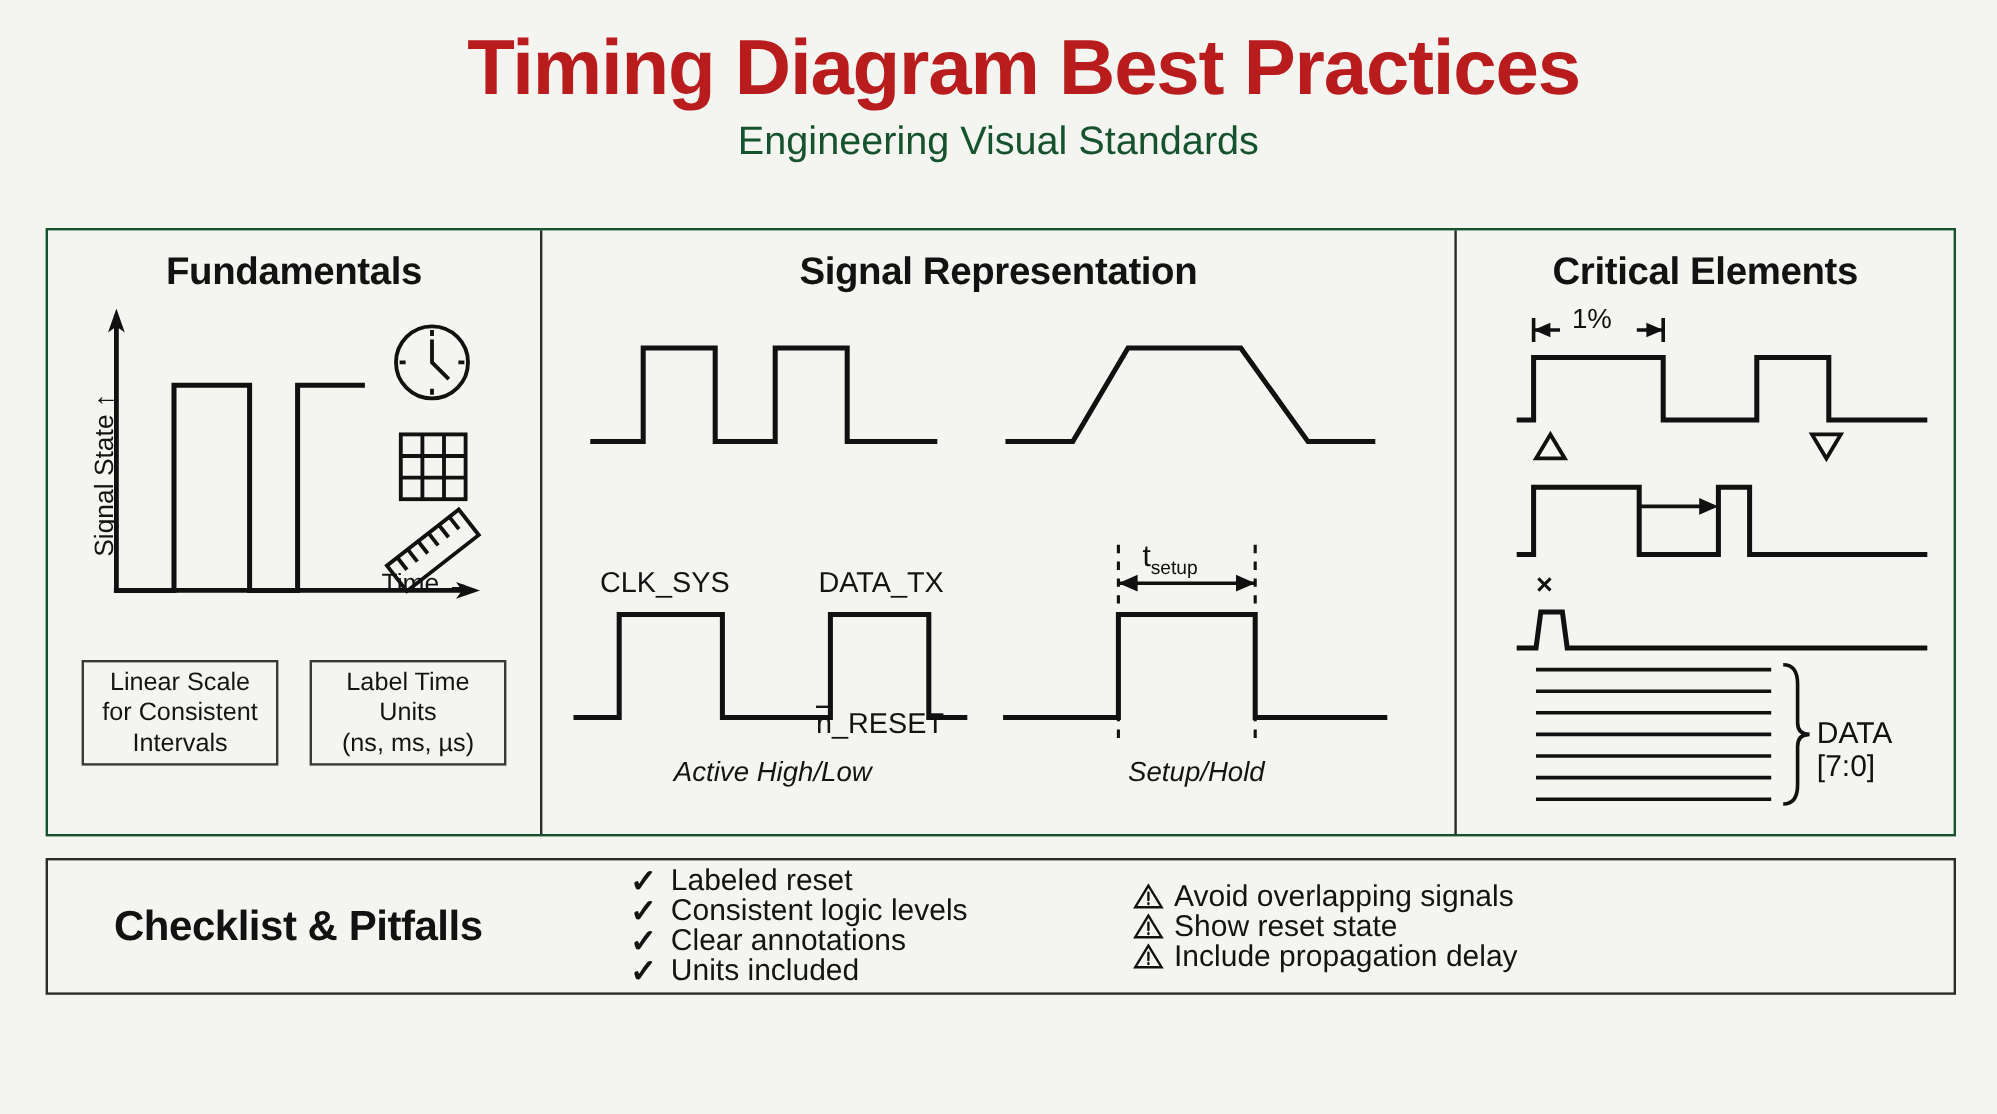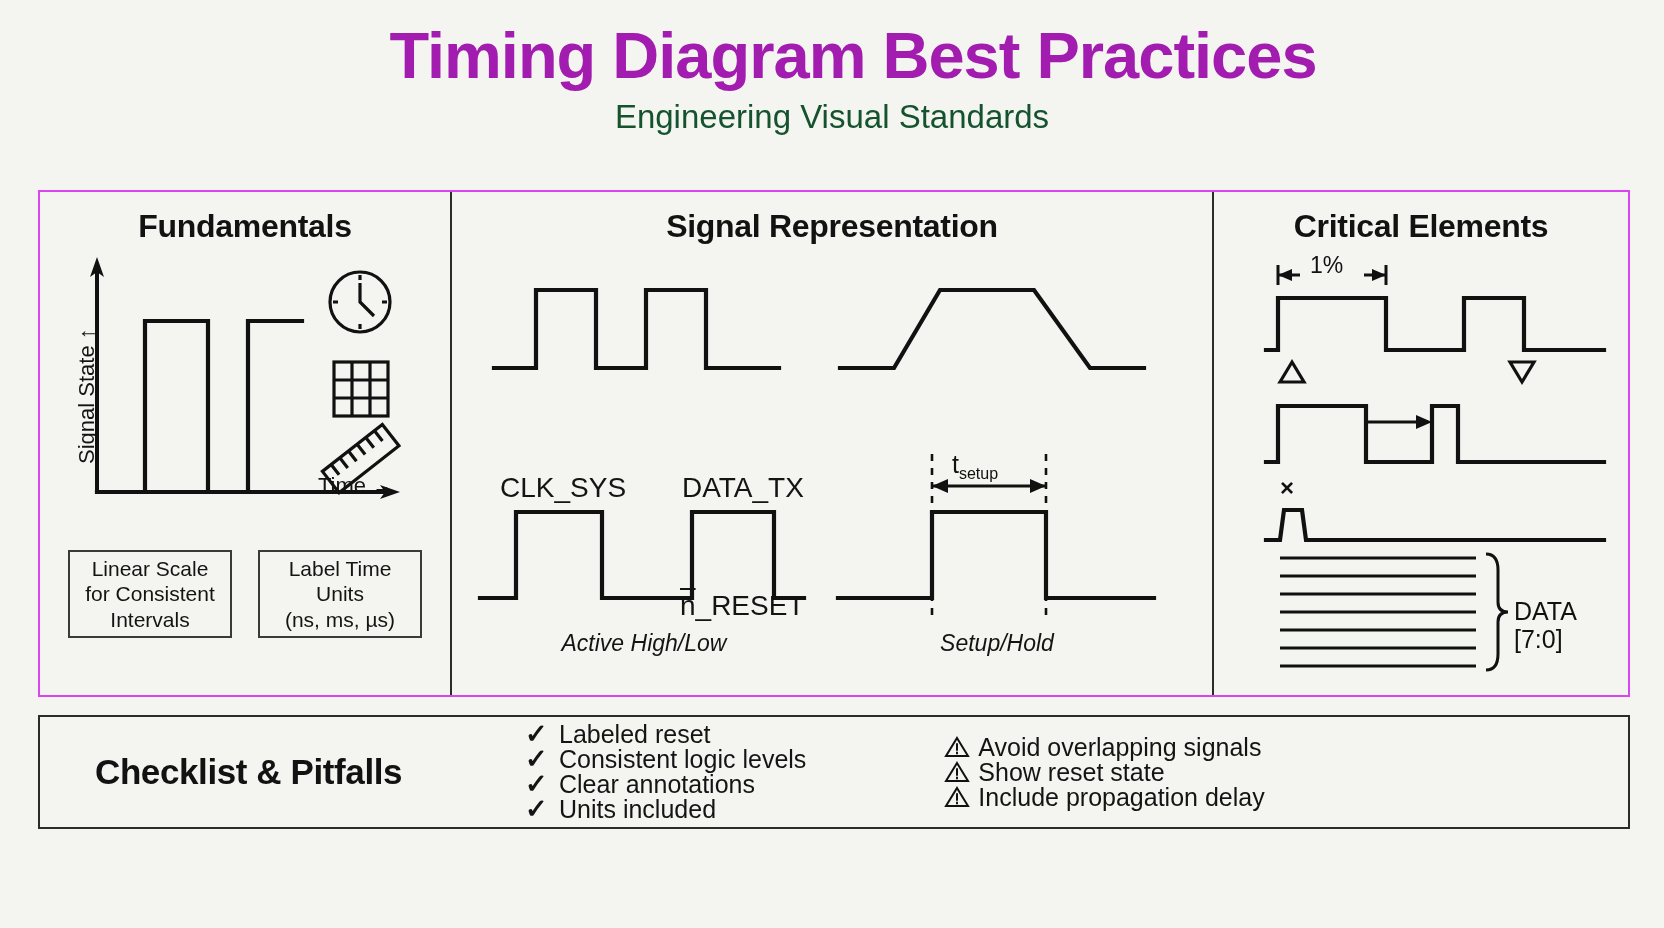--- a/index.html
+++ b/index.html
@@ -11,31 +11,31 @@
     color:#111;
     overflow:hidden;
     position:relative;
   }
   .page{position:absolute;inset:0;}
 
   
   .header{text-align:center;padding-top:22px;}
   .title{
     font-size:65px;font-weight:bold;letter-spacing:-1px;
-    line-height:1.05;color:#a21caf;margin-left:42px;
+    line-height:1.05;color:#b91c1c;margin-left:42px;
   }
   .subtitle{
     font-size:33px;font-weight:400;color:#14532d;
     margin-top:8px;letter-spacing:0px;
   }
 
   
   .frame{
     position:absolute;left:38px;top:190px;width:1588px;height:503px;
-    border:2px solid #d946ef;
+    border:2px solid #14532d;
     display:flex;
     background:#f4f4f1;
   }
   .panel{position:relative;}
   .panel.left{width:410px;border-right:2px solid #2b2b2b;}
   .panel.mid{width:760px;border-right:2px solid #2b2b2b;}
   .panel.right{flex:1;}
   .panel-title{
     text-align:center;font-size:32px;font-weight:bold;
     margin-top:16px;color:#121212;letter-spacing:-0.3px;
@@ -76,21 +76,21 @@
     text-align:center;font-size:21px;line-height:1.22;
     display:flex;align-items:center;justify-content:center;
     color:#141414;
   }
   .vlabel{
     position:absolute;transform:rotate(-90deg);transform-origin:left top;
     font-size:22px;white-space:nowrap;color:#141414;
   }
   .axname{position:absolute;font-size:22px;color:#141414;}
   .capt{position:absolute;font-size:23px;color:#141414;text-align:center;font-style:italic;}
-  .sig{position:absolute;font-size:28px;color:#141414;white-space:nowrap;}
+  .sig{position:absolute;font-size:24px;color:#141414;white-space:nowrap;}
   .ovl{text-decoration:overline;}
 </style>
 </head>
 <body>
 
 <div class="page">
 
   <div class="header">
     <div class="title">Timing Diagram Best Practices</div>
     <div class="subtitle">Engineering Visual Standards</div>

